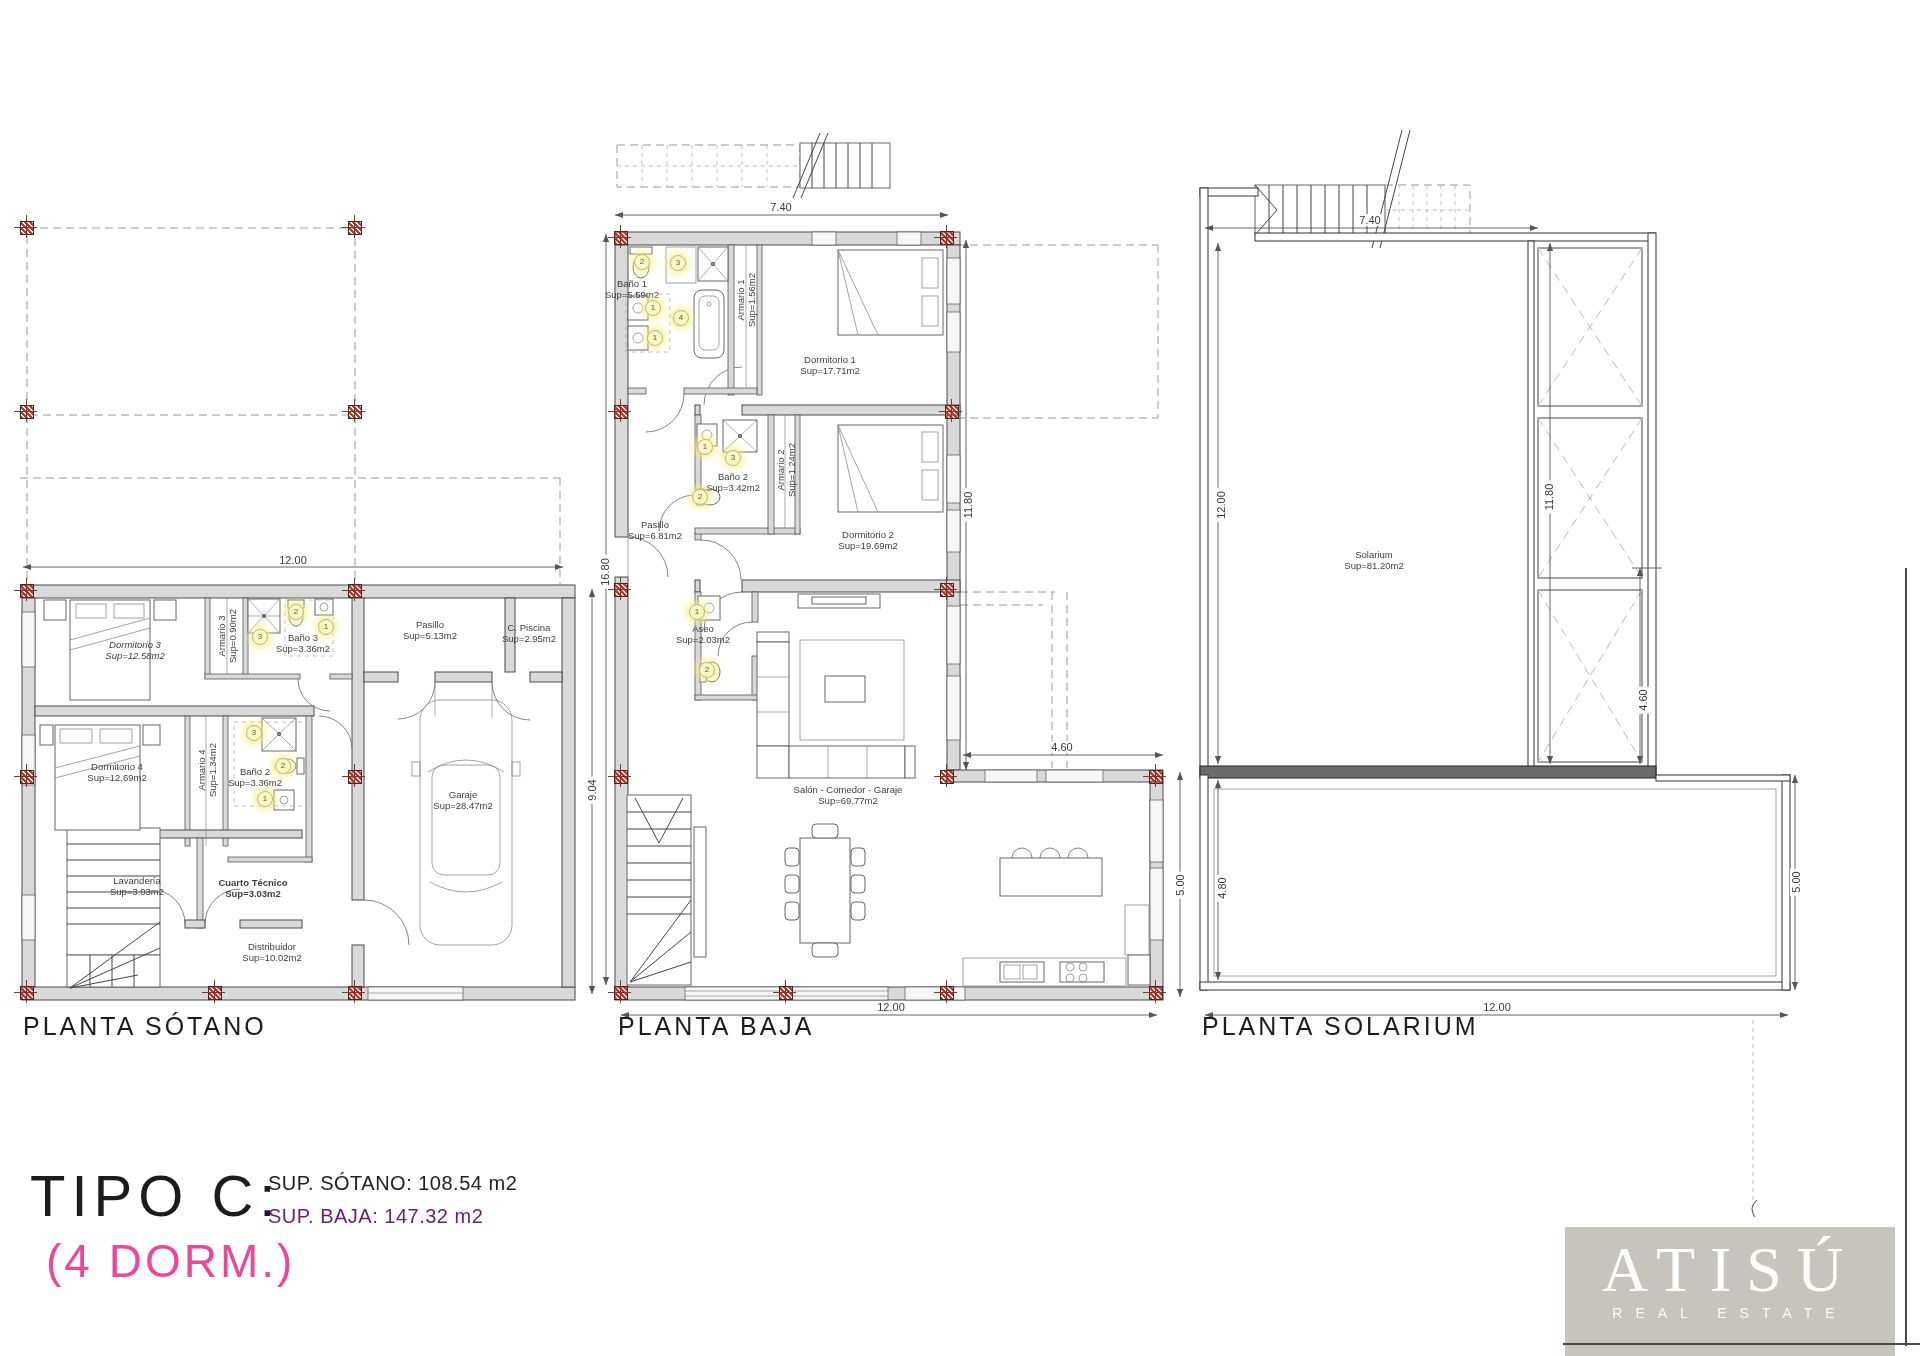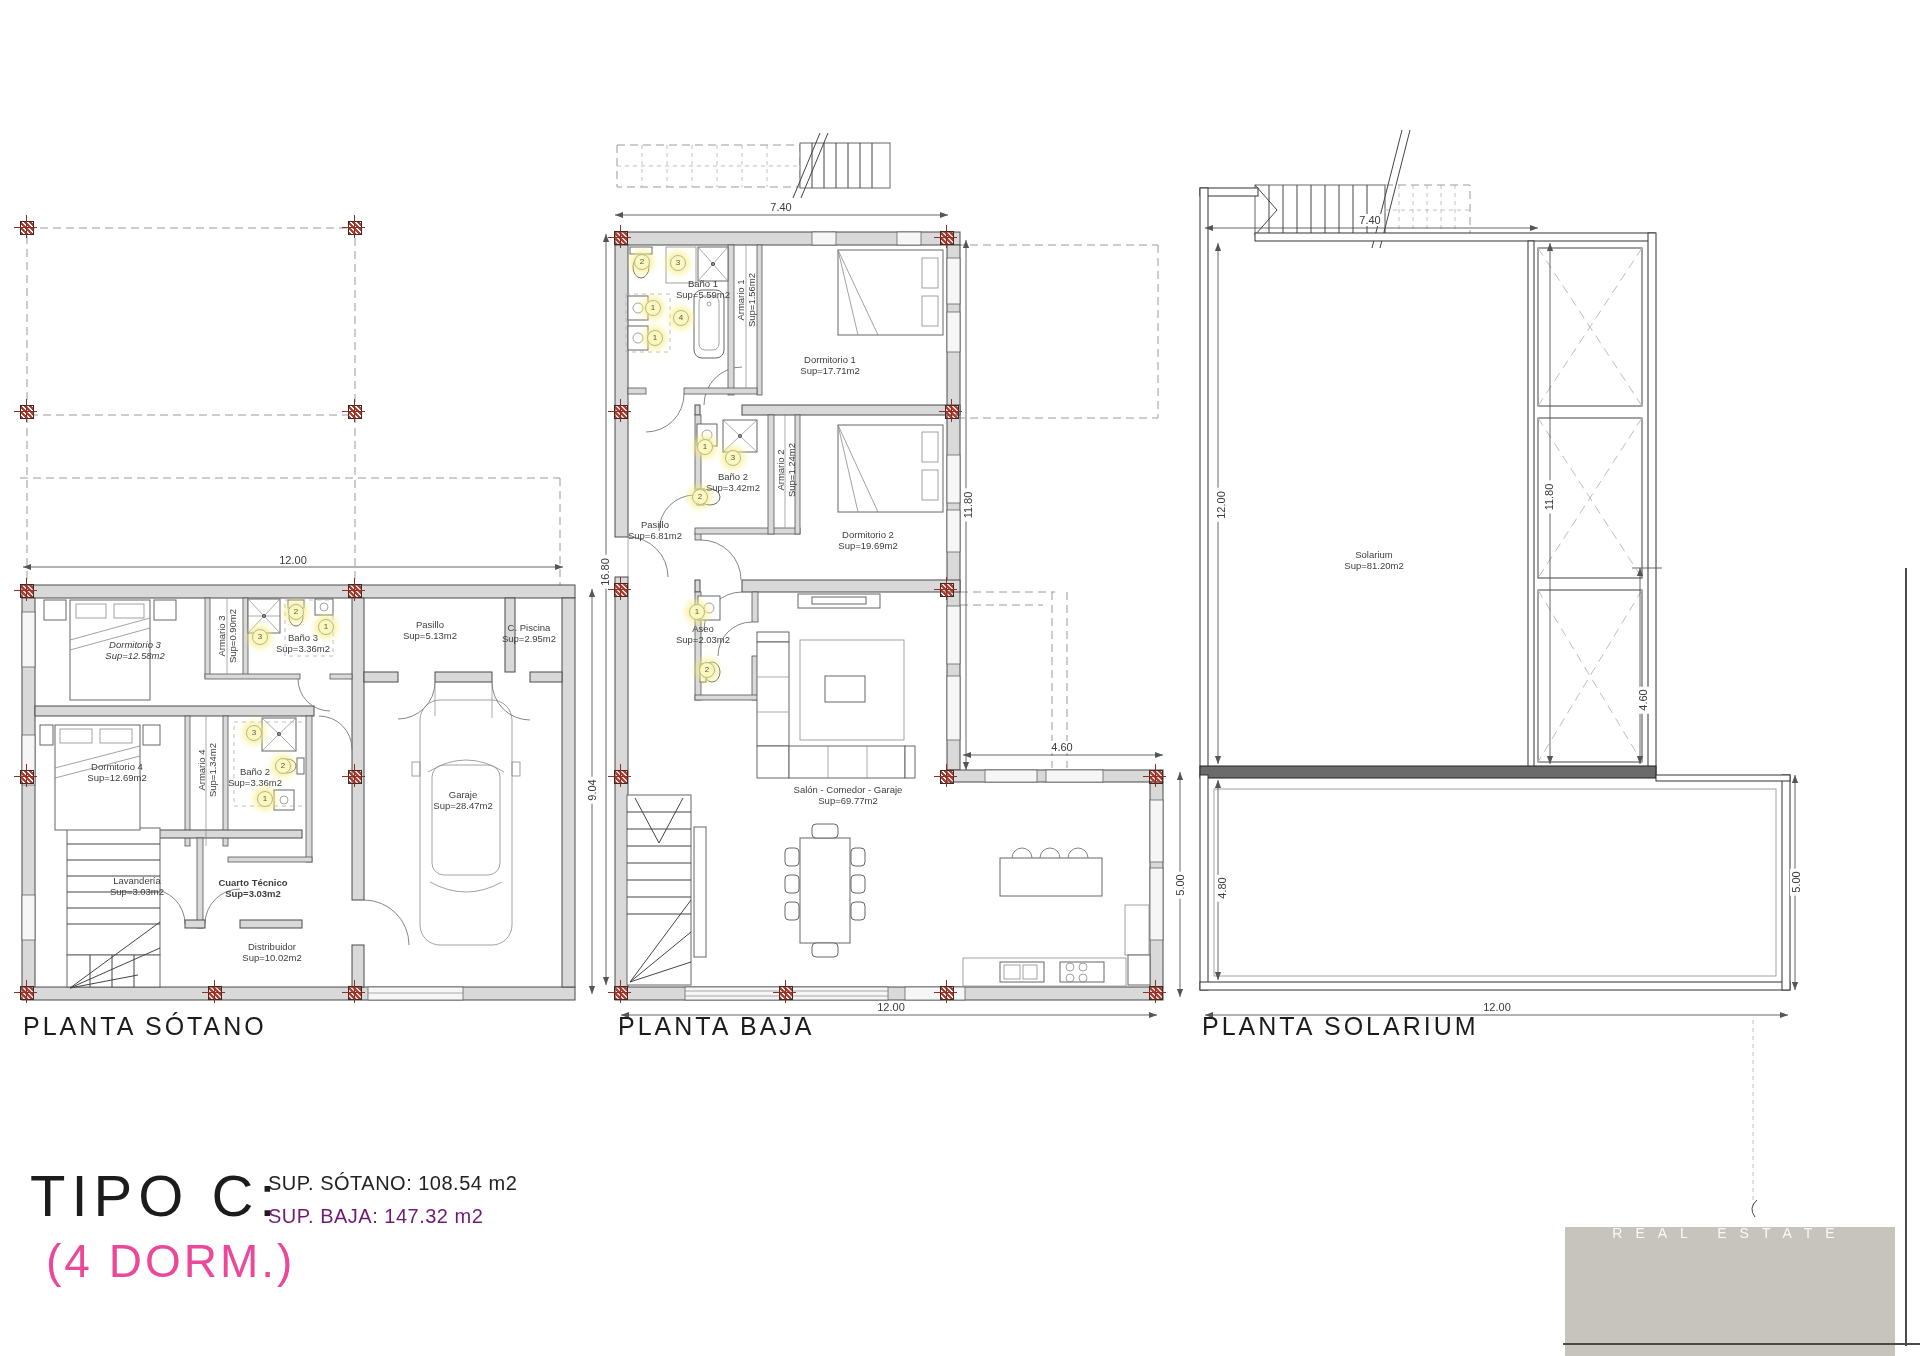--- a/index.html
+++ b/index.html
@@ -500,21 +500,21 @@
       <div class="colm" style="left: 27px; top: 412px;"></div>
       <div class="colm" style="left: 355px; top: 412px;"></div>
       <div class="colm" style="left: 27px; top: 591px;"></div>
       <div class="colm" style="left: 355px; top: 591px;"></div>
       <div class="colm" style="left: 27px; top: 777px;"></div>
       <div class="colm" style="left: 355px; top: 777px;"></div>
       <div class="colm" style="left: 27px; top: 993px;"></div>
       <div class="colm" style="left: 215px; top: 993px;"></div>
       <div class="colm" style="left: 355px; top: 993px;"></div>
       <div class="plan-title" style="left: 618px; top: 1012px;">PLANTA BAJA</div>
-      <div class="room-label" style="left: 703px; top: 289px;">
+      <div class="room-label" style="left: 632px; top: 289px;">
         <div>Baño 1</div>
         <div>Sup=5.59m2</div>
       </div>
       <div class="room-label rot" style="left: 746px; top: 300px;">
         <div>Armario 1</div>
         <div>Sup=1.56m2</div>
       </div>
       <div class="room-label" style="left: 830px; top: 365px;">
         <div>Dormitorio 1</div>
         <div>Sup=17.71m2</div>
@@ -585,18 +585,19 @@
       <div class="dim-label rot" style="left: 1796px; top: 882px;">5.00</div>
       <div class="dim-label" style="left: 1497px; top: 1007px;">12.00</div>
     </div>
 
 <div class="type-title">TIPO C:</div>
 <div class="type-subtitle">(4 DORM.)</div>
 <div class="sup-line1">SUP. SÓTANO: 108.54 m2</div>
 <div class="sup-line2">SUP. BAJA: 147.32 m2</div>
 
 <div class="logo">
+  <div class="logo-name">ATISÚ</div>
   <div class="logo-tagline">REAL ESTATE</div>
 </div>
 <div class="vframe"></div>
 <div class="hframe"></div>
 
 </div>
 
 </body></html>

